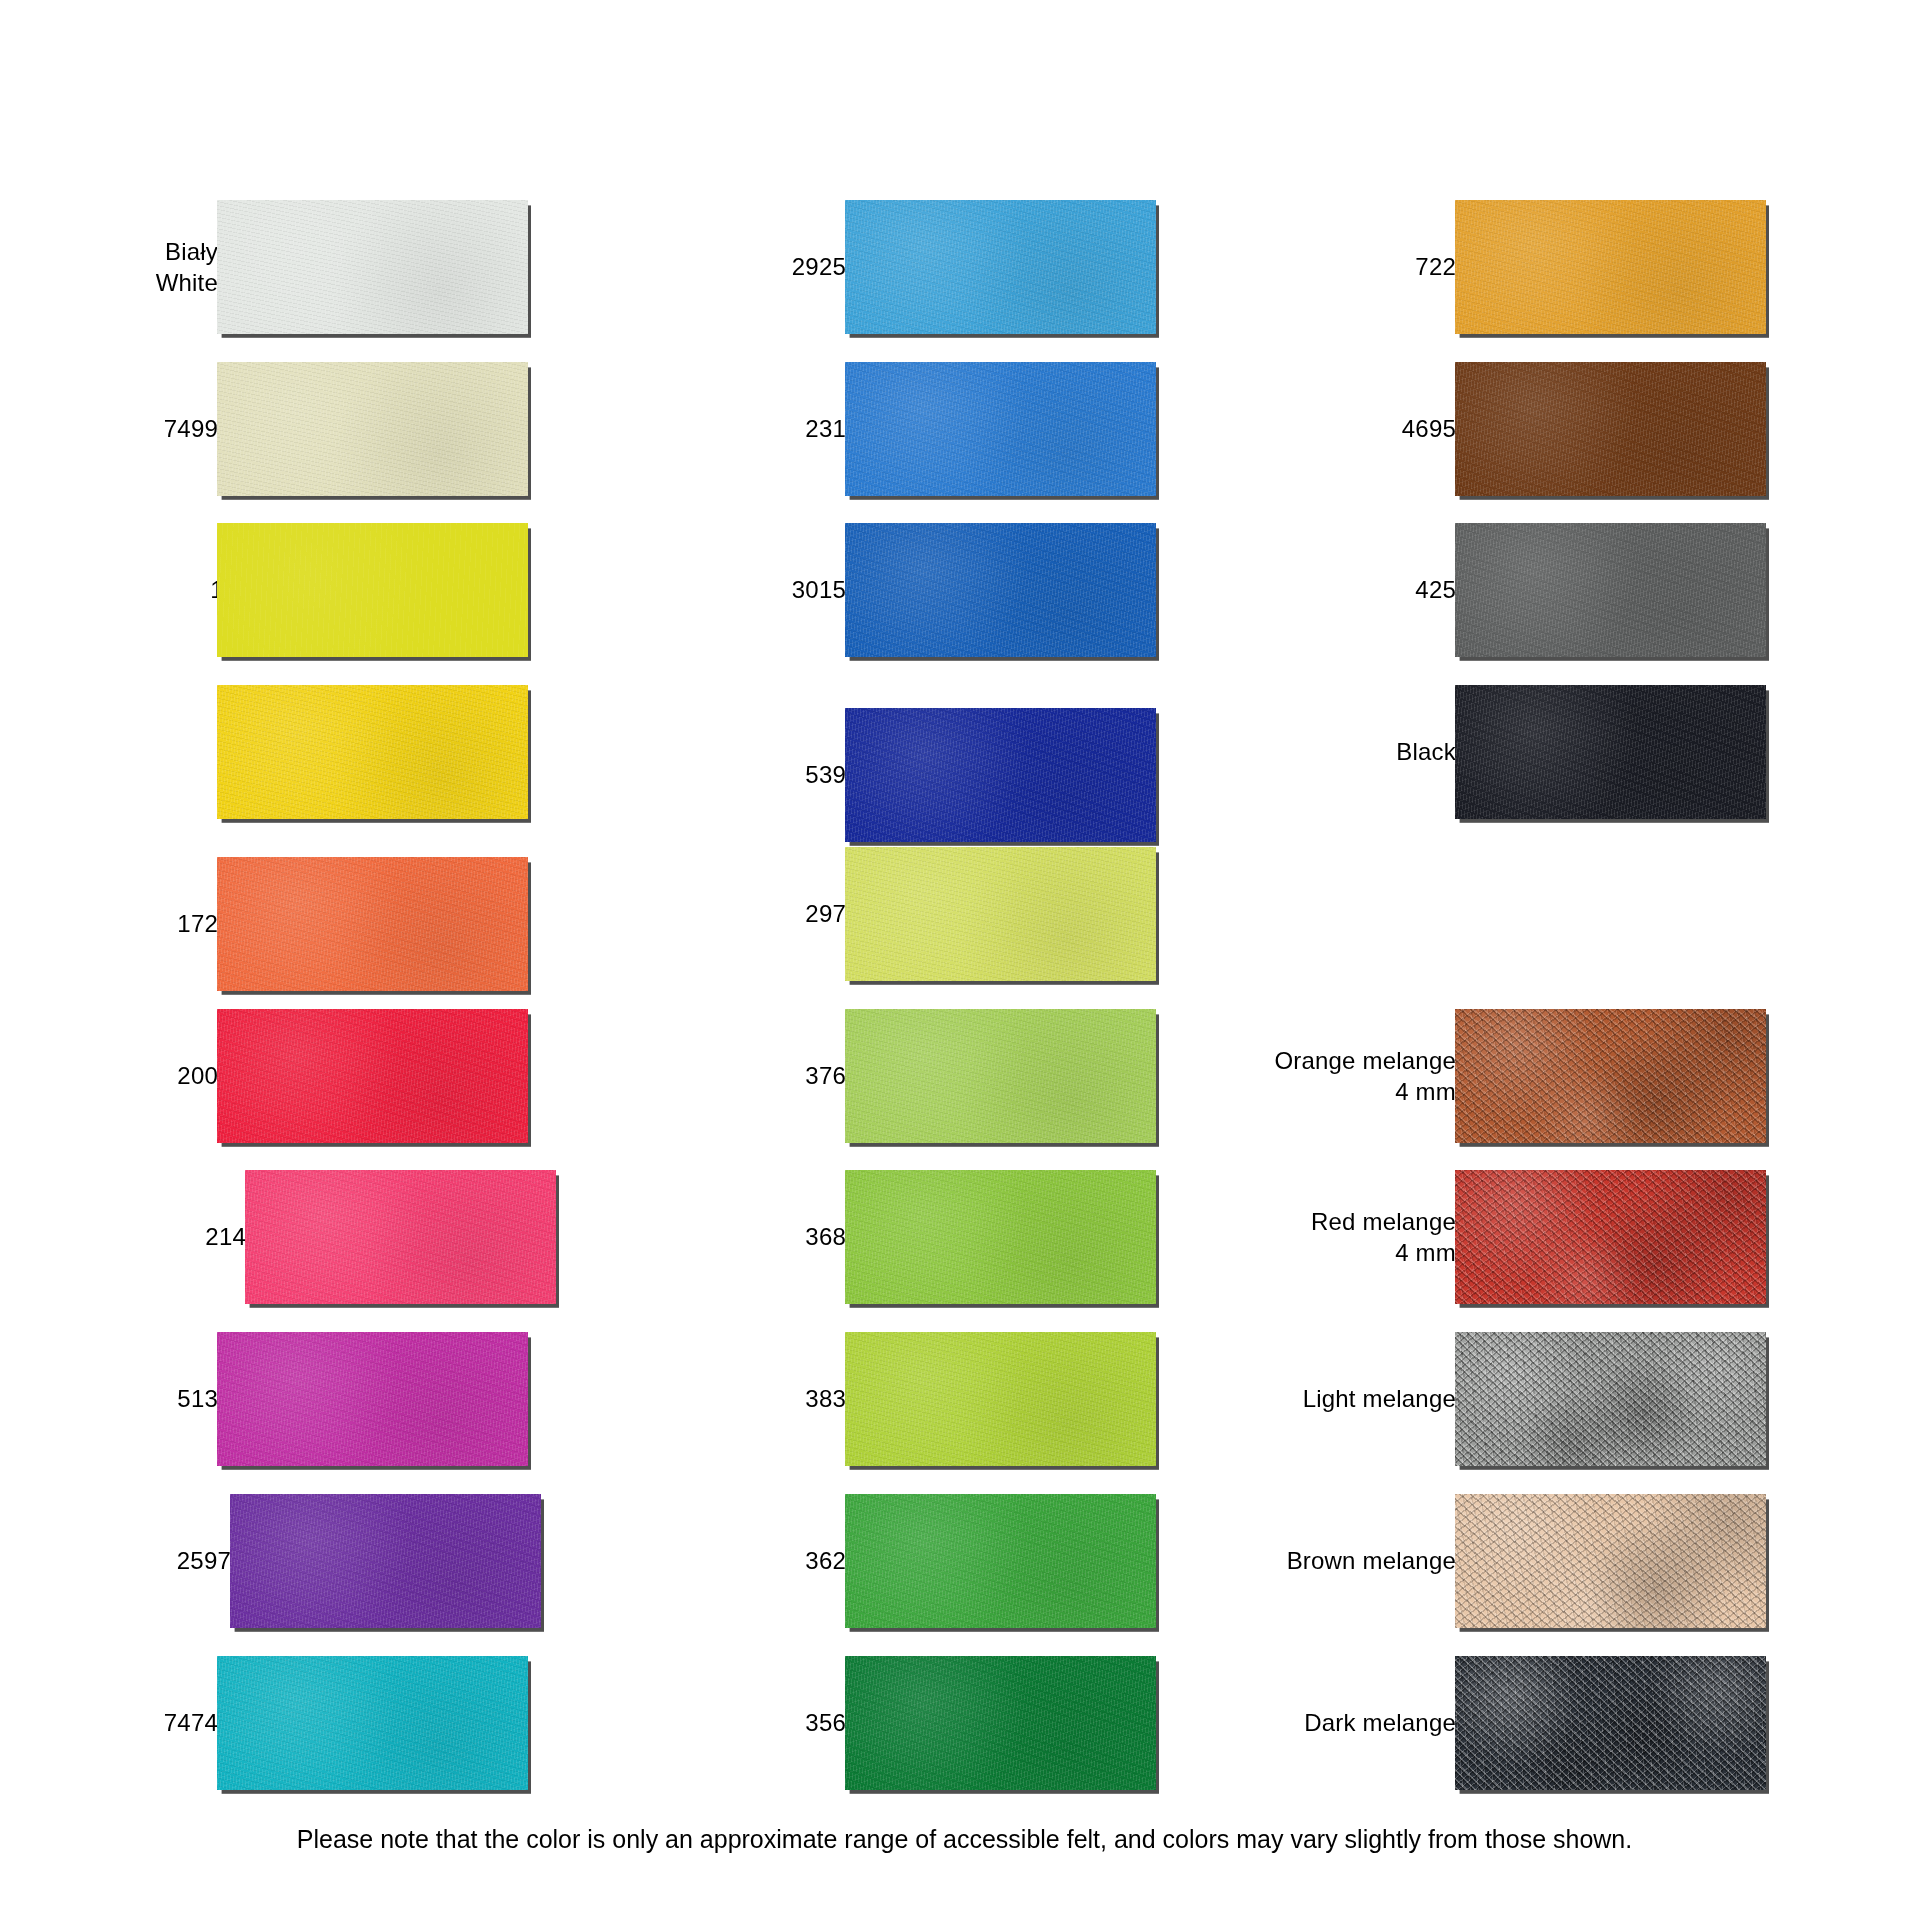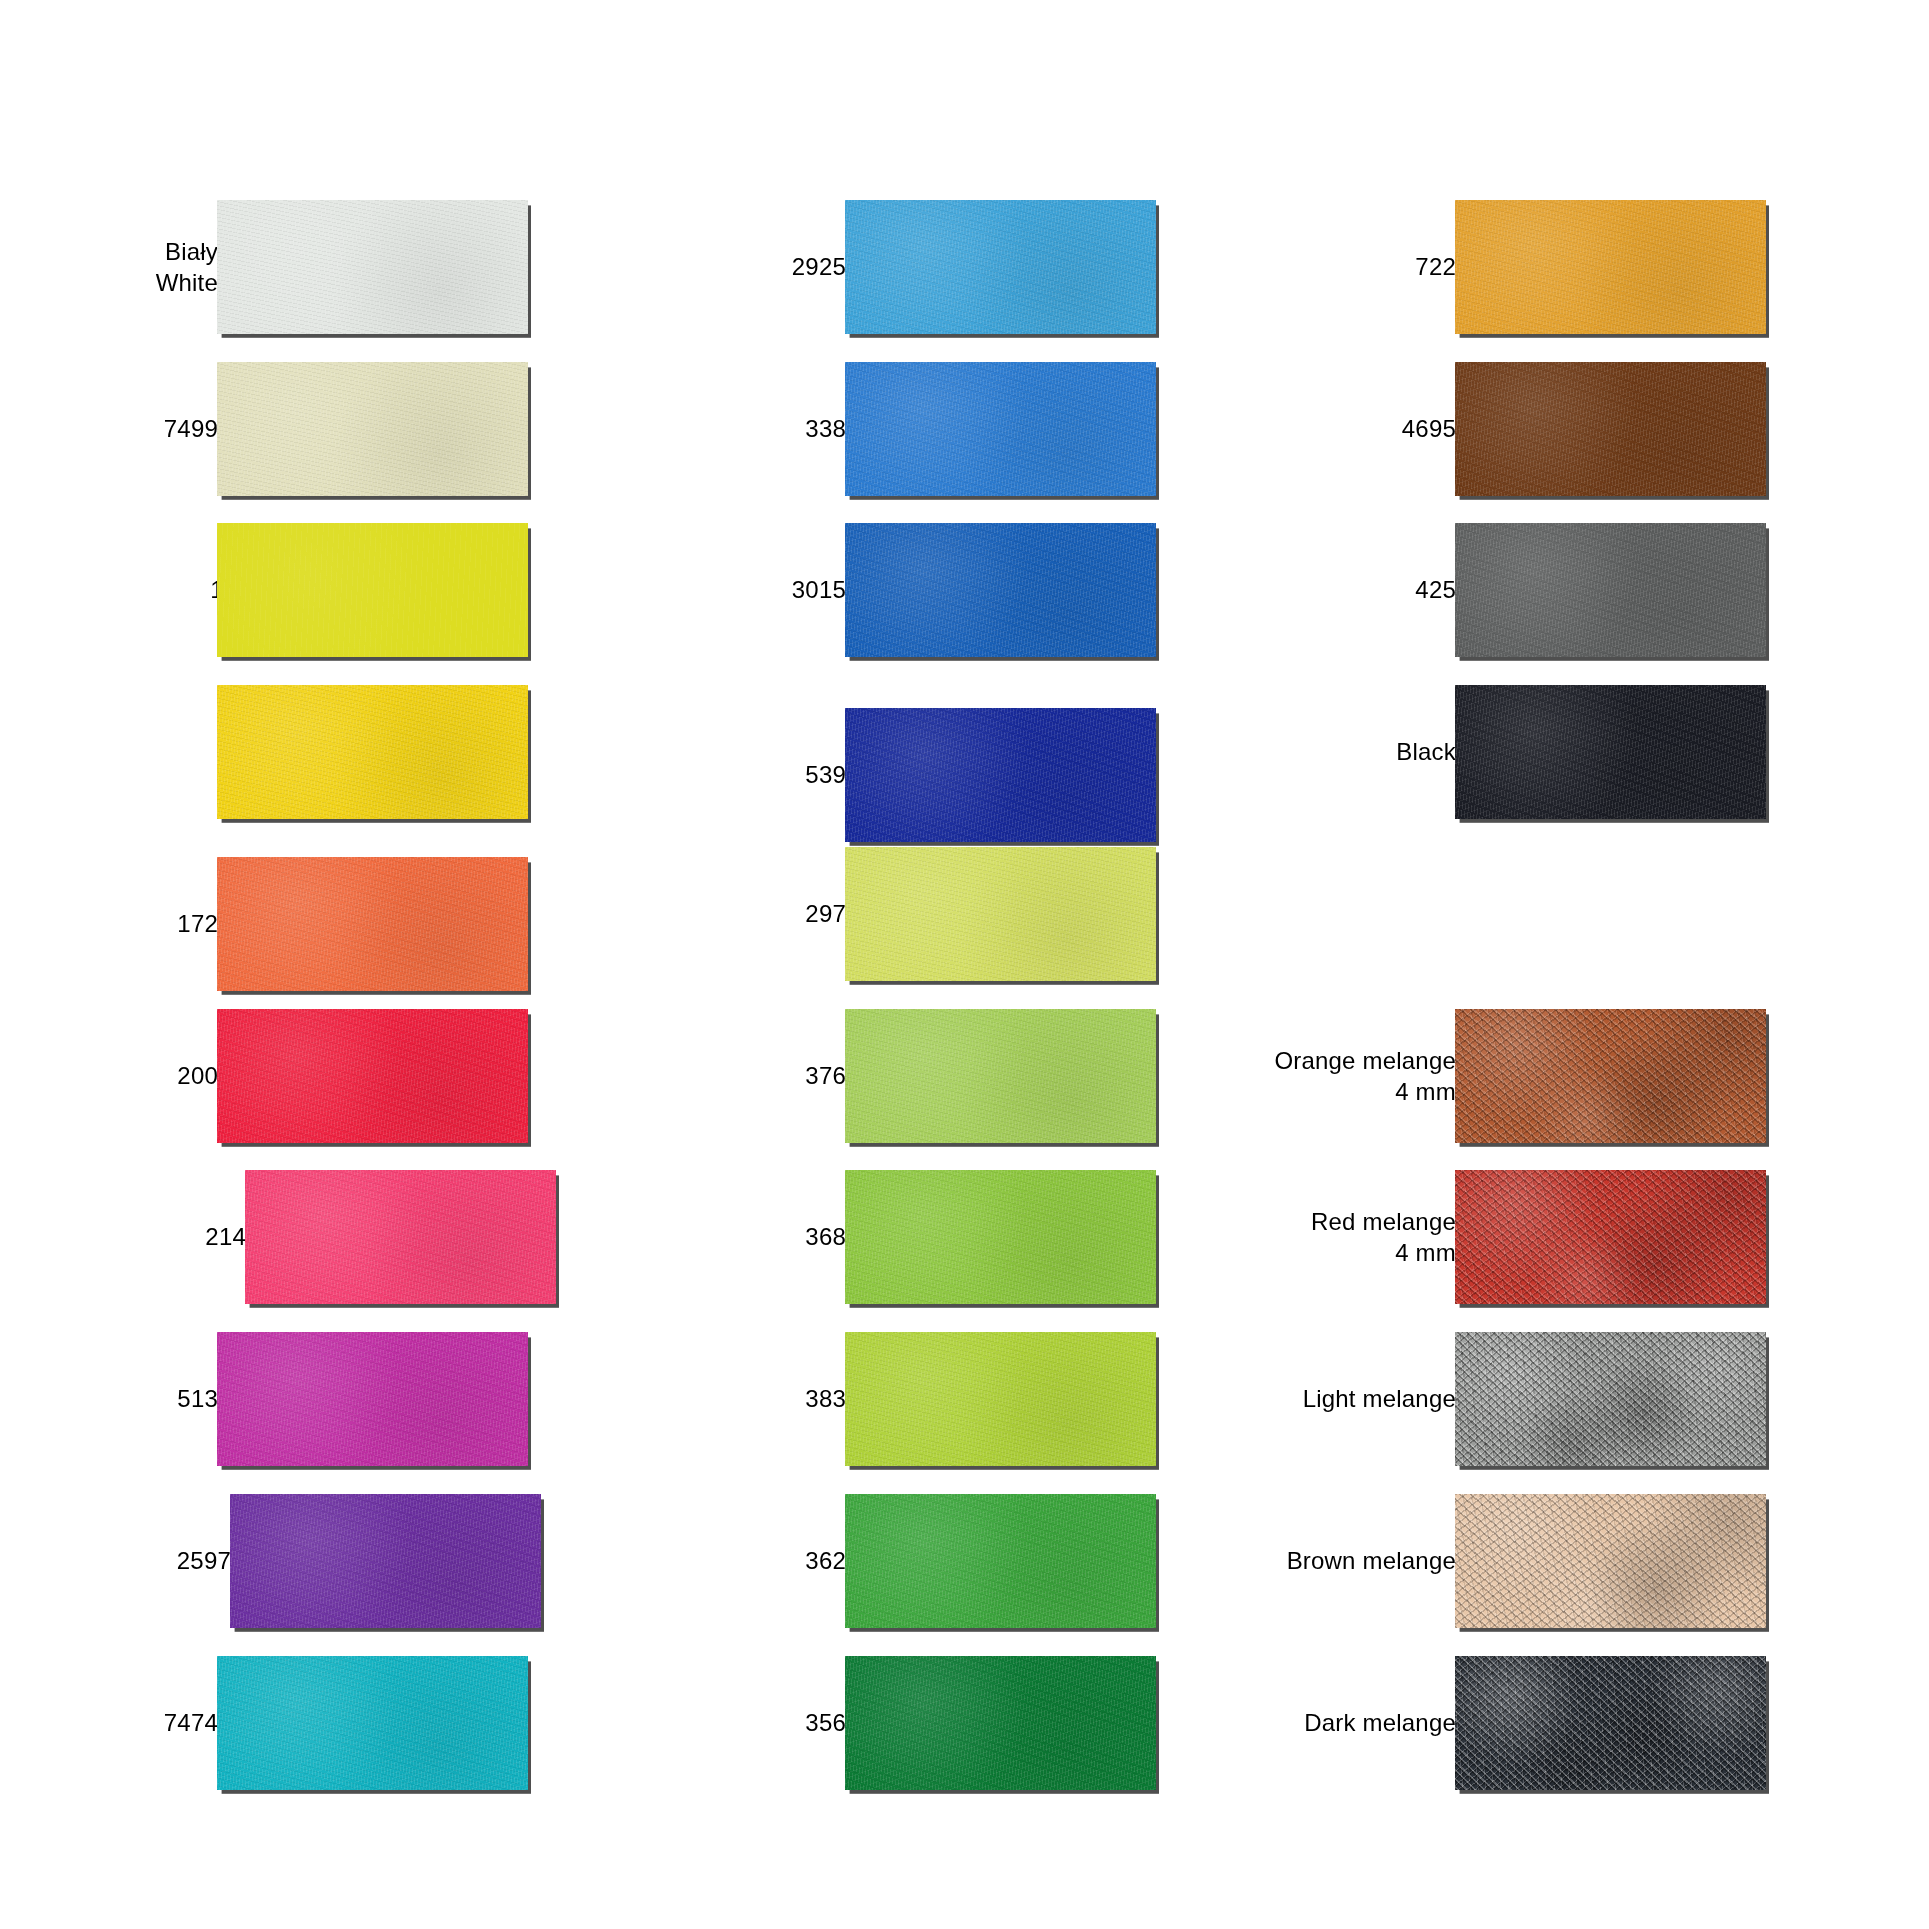--- a/index.html
+++ b/index.html
@@ -192,21 +192,21 @@
         </div>
       </div>
       <div class="col col-1">
         <div class="swatch-row" style="top: 0px;">
           <div class="swatch-label">2925</div>
           <div class="swatch-chip" style="background: rgb(61, 163, 216);">
             <div class="tex felt"></div>
           </div>
         </div>
         <div class="swatch-row" style="top: 162px;">
-          <div class="swatch-label">338</div>
+          <div class="swatch-label">231</div>
           <div class="swatch-chip" style="background: rgb(43, 123, 208);">
             <div class="tex felt"></div>
           </div>
         </div>
         <div class="swatch-row" style="top: 323px;">
           <div class="swatch-label">3015</div>
           <div class="swatch-chip" style="background: rgb(24, 96, 184);">
             <div class="tex felt"></div>
           </div>
         </div>
@@ -306,14 +306,15 @@
         </div>
         <div class="swatch-row" style="top: 1456px;">
           <div class="swatch-label">Dark melange</div>
           <div class="swatch-chip" style="background: rgb(42, 48, 56);">
             <div class="tex melange-strong"></div>
           </div>
         </div>
       </div>
     </div>
 
+  <div id="footer-note">Please note that the color is only an approximate range of accessible felt, and colors may vary slightly from those shown.</div>
 </div>
 
 
 </body></html>

